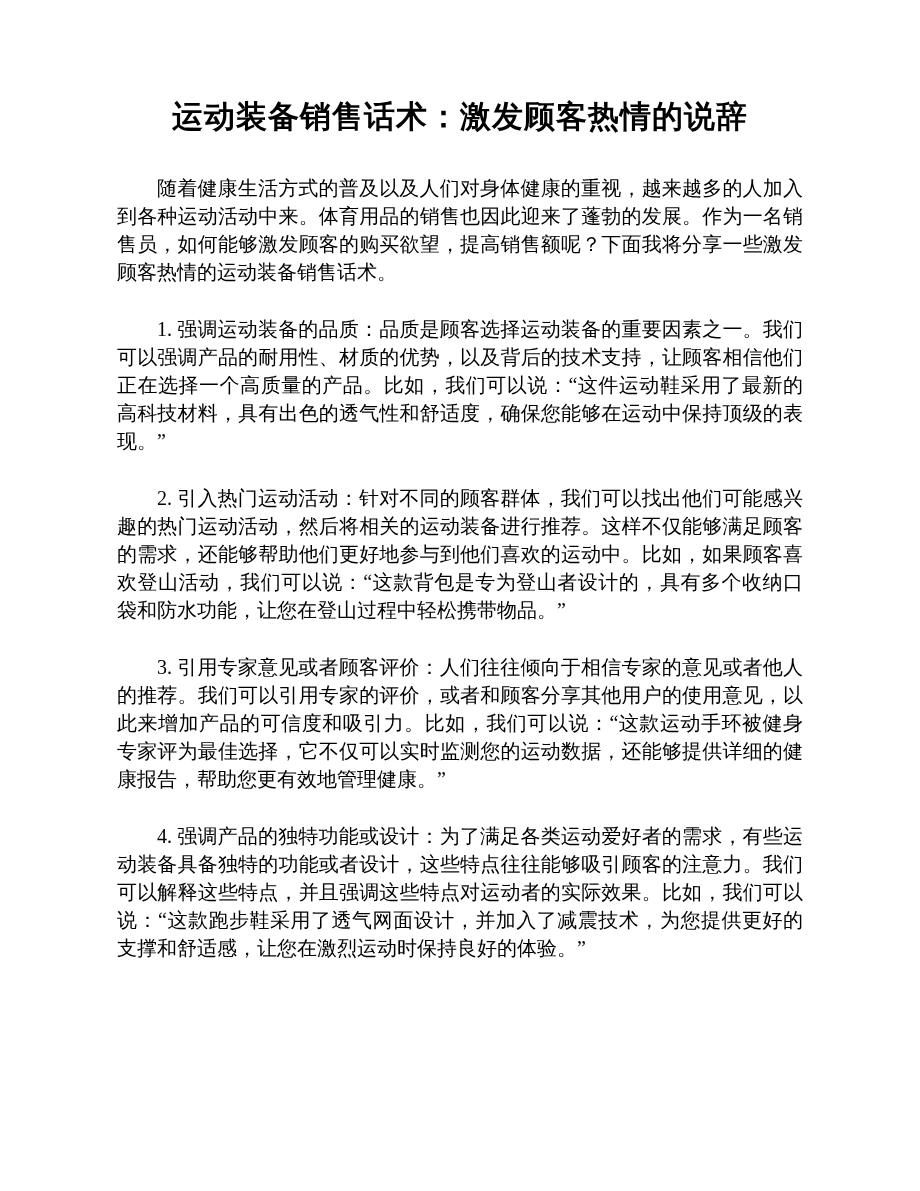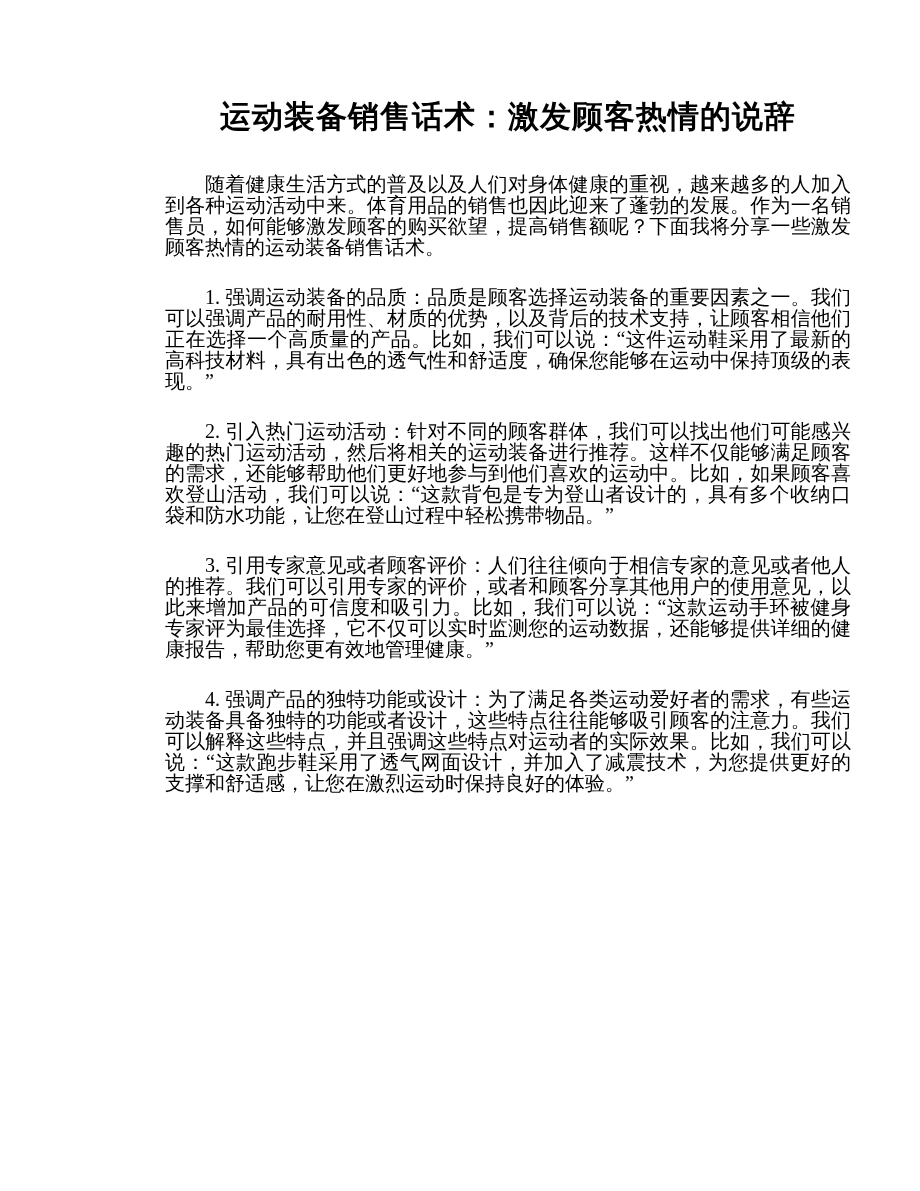--- a/index.html
+++ b/index.html
@@ -31,34 +31,33 @@
     z-index: 0;
     user-select: none;
     pointer-events: none;
   }
   .content {
     position: absolute;
     left: 117px;
     top: 96px;
     width: 686px;
     z-index: 1;
-    margin-left: 48px;
   }
   .doc-title {
     margin: 0 0 36px 0;
     font-size: 31px;
     font-weight: 700;
     text-align: center;
     letter-spacing: 1px;
     line-height: 1.35;
   }
   .doc-paragraph {
     margin: 0 0 29px 0;
     font-size: 20px;
-    line-height: 21px;
+    line-height: 28px;
     text-align: justify;
     text-indent: 2em;
     word-break: break-all;
   }
   .doc-paragraph:last-child {
     margin-bottom: 0;
   }
 </style>
 </head>
 <body>

